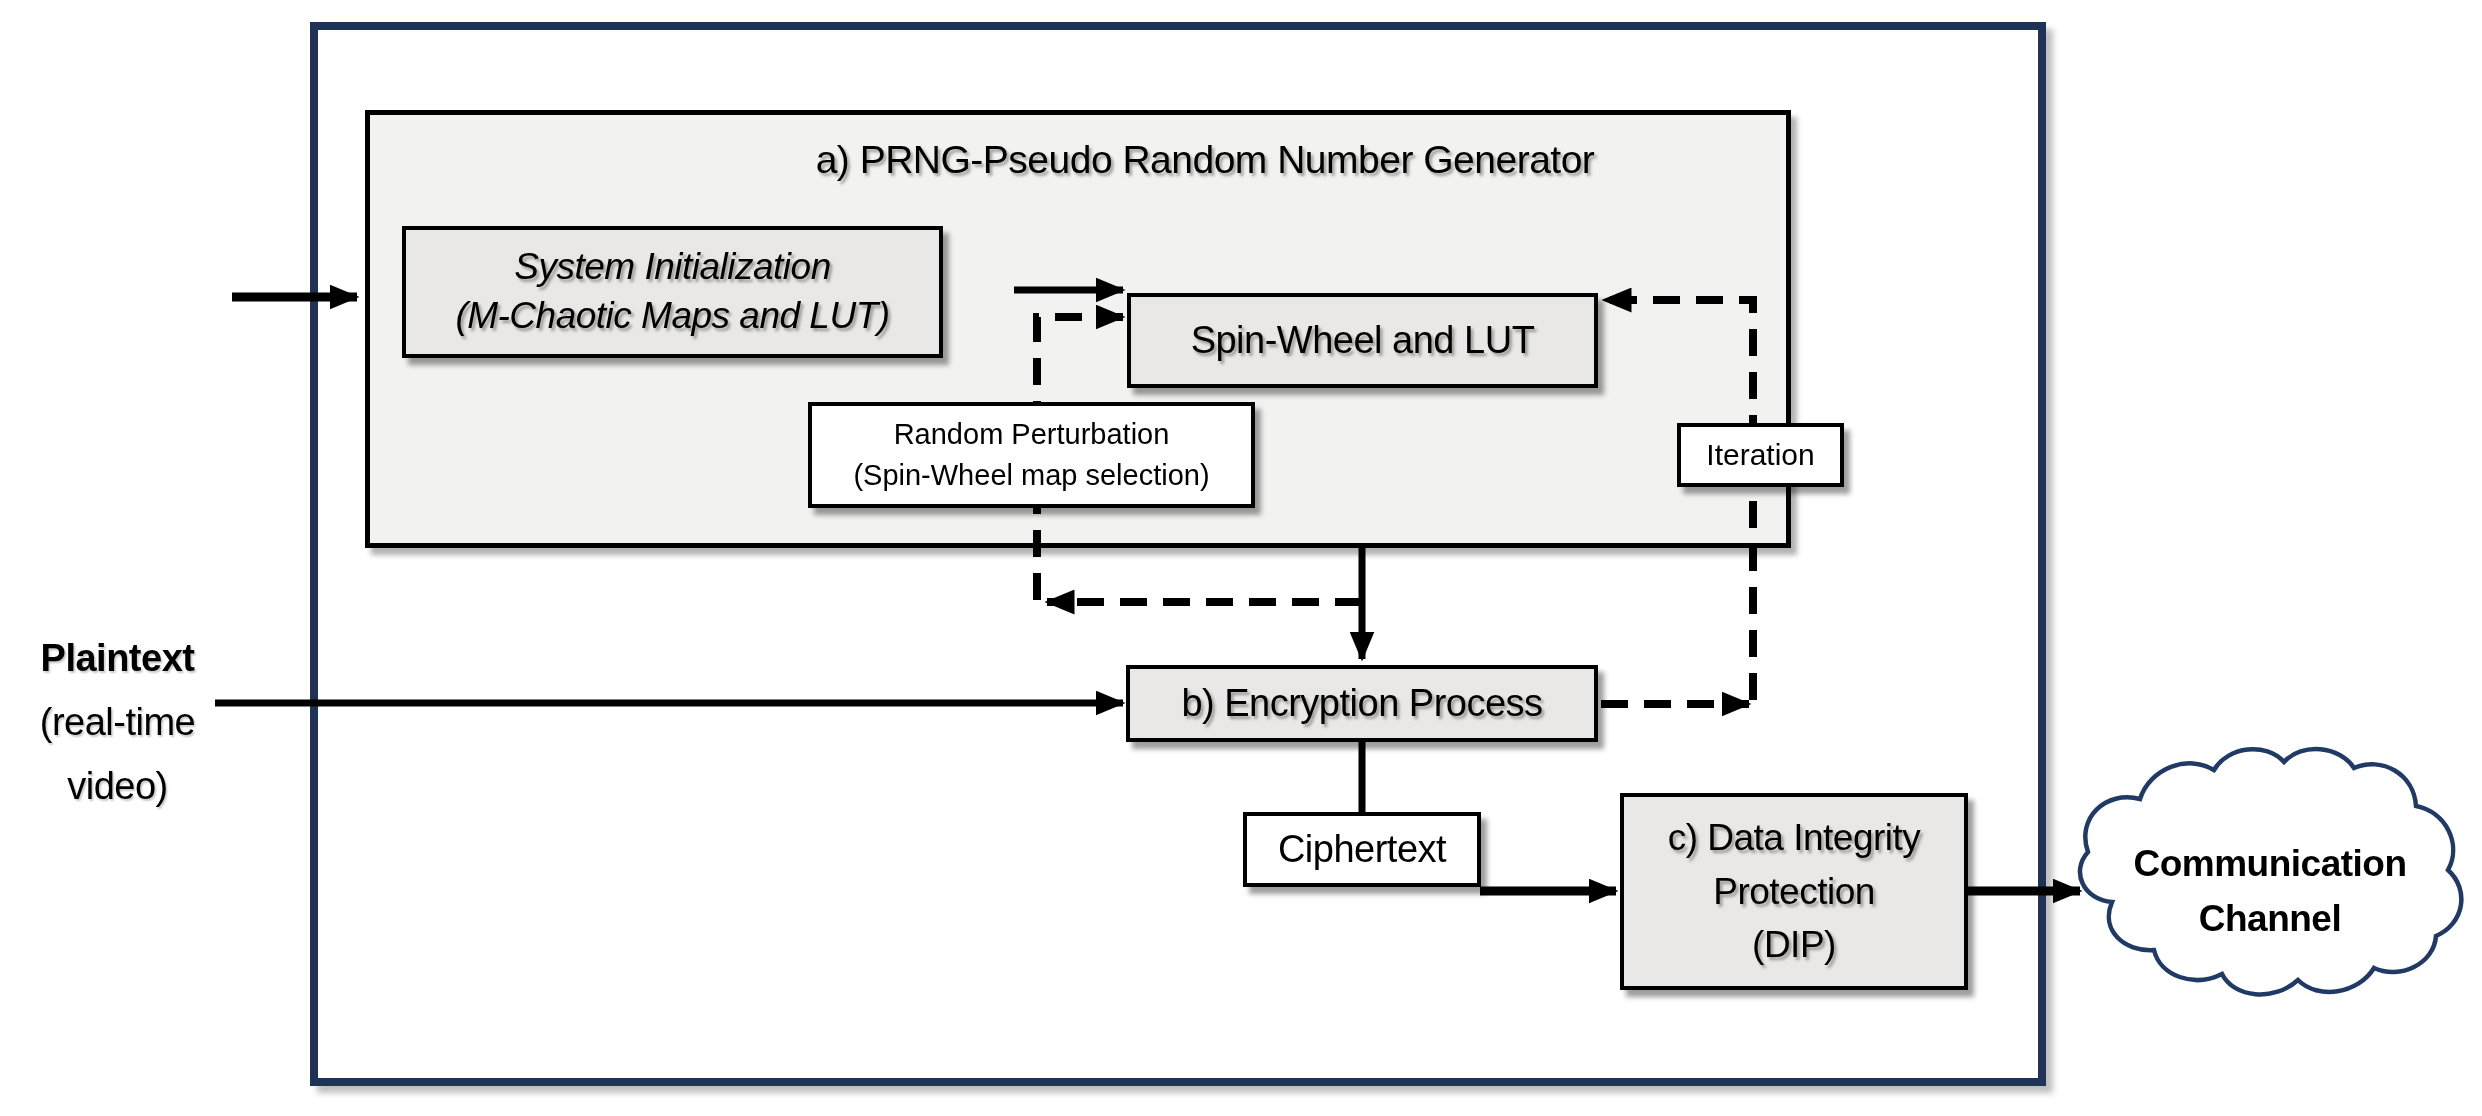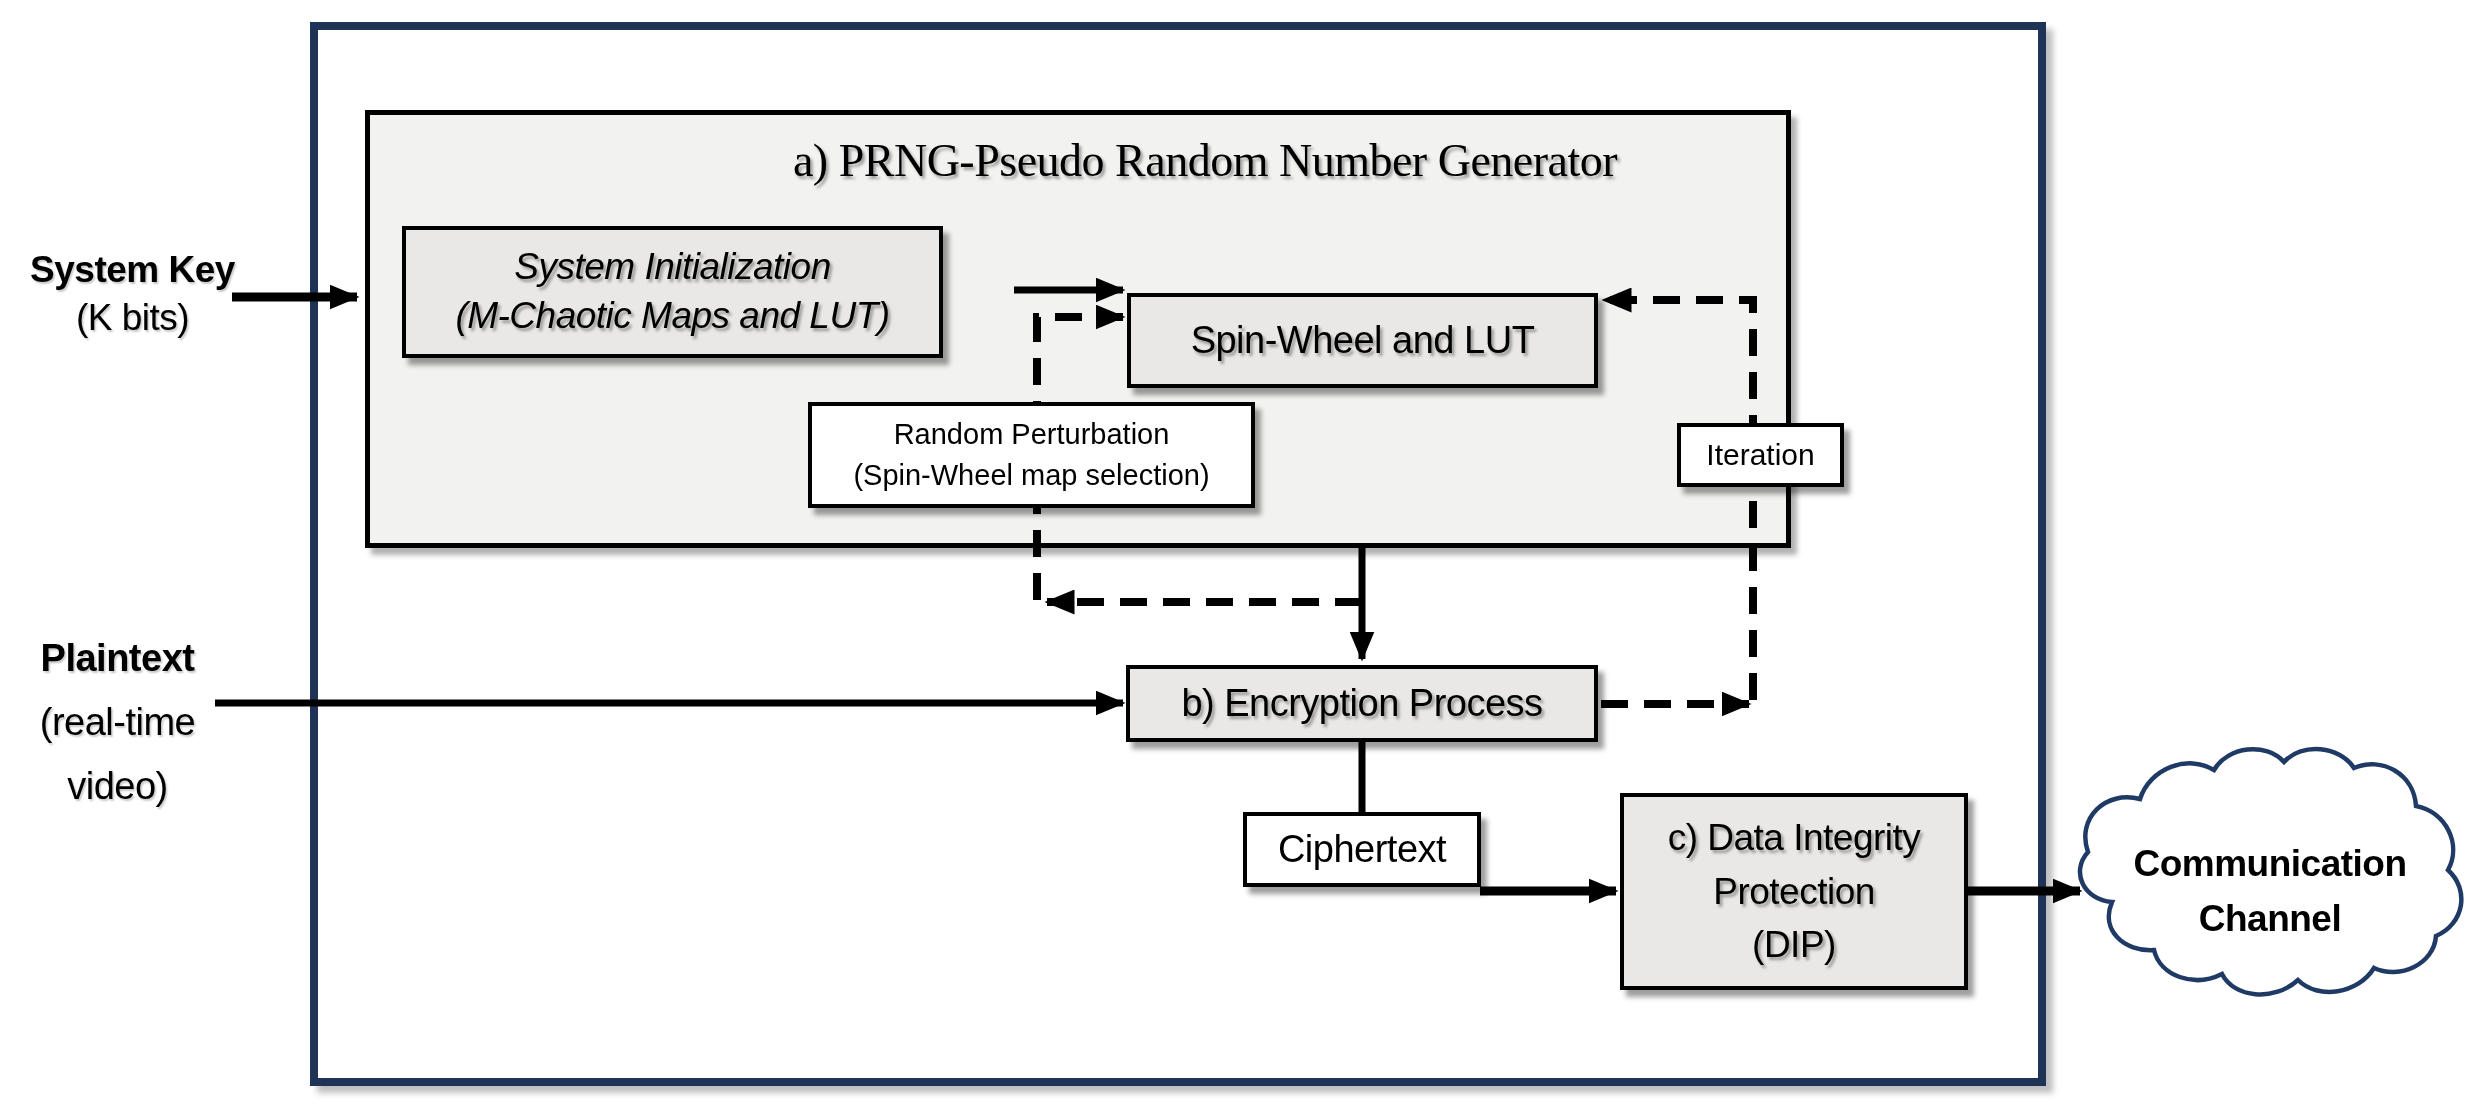--- a/index.html
+++ b/index.html
@@ -31,21 +31,21 @@
     display:flex; flex-direction:column; align-items:center; justify-content:center;
     text-align:center; z-index:4; letter-spacing:-0.5px;
     box-shadow:6px 7px 5px rgba(0,0,0,0.38);
   }
   .gray { background:var(--box-fill-gray,#e9e8e6); }
   .white { background:#ffffff; }
   .tshadow { text-shadow:2.5px 3px 3px rgba(0,0,0,0.35); }
   .prng-title {
     position:absolute; left:700px; top:130px; width:1010px; height:60px;
     display:flex; align-items:center; justify-content:center;
-    font-size:46px; letter-spacing:-0.5px; z-index:4;font-family:Liberation Serif, serif;
+    font-size:39px; letter-spacing:-0.5px; z-index:4;
   }
   .sysinit { left:402px; top:226px; width:541px; height:132px; font-size:37px; line-height:1.32;font-style:italic; }
   .spinwheel { left:1127px; top:257px; width:471px; height:95px; font-size:38px;margin-top:36px; }
   .randpert { left:808px; top:402px; width:447px; height:106px; font-size:29px; line-height:1.42; letter-spacing:0; }
   .iteration { left:1677px; top:423px; width:167px; height:64px; font-size:30px; letter-spacing:0; }
   .encryption { left:1126px; top:665px; width:472px; height:77px; font-size:38px;align-items:center; }
   .ciphertext { left:1243px; top:812px; width:238px; height:75px; font-size:38px;justify-content:center; }
   .dip { left:1620px; top:793px; width:348px; height:197px; font-size:37px; line-height:1.45; }
   .side-label {
     position:absolute; text-align:center; font-size:37px; z-index:4;
@@ -131,24 +131,20 @@
   <div class="box white ciphertext">
     <div>Ciphertext</div>
   </div>
 
   <div class="box gray dip">
     <div class="tshadow">c) Data Integrity</div>
     <div class="tshadow">Protection</div>
     <div class="tshadow">(DIP)</div>
   </div>
 
-  <div class="side-label system-key">
-    <div class="b">System Key</div>
-    <div>(K bits)</div>
-  </div>
 
   <div class="side-label plaintext">
     <div class="b">Plaintext</div>
     <div>(real-time</div>
     <div>video)</div>
   </div>
 
   <div class="cloud-text">
     <div>Communication</div>
     <div>Channel</div>

